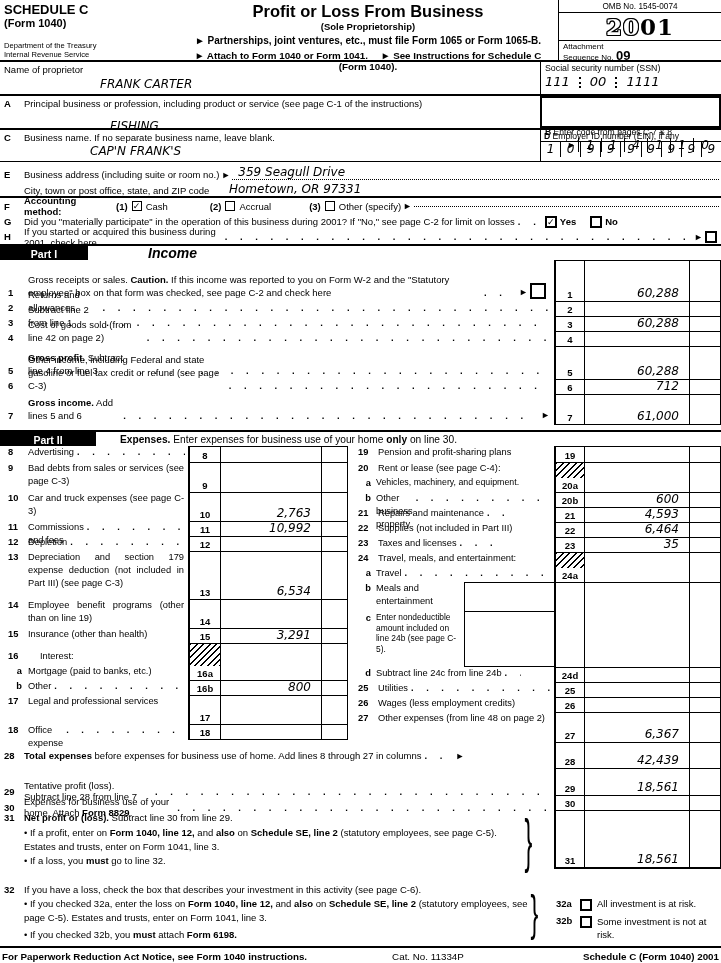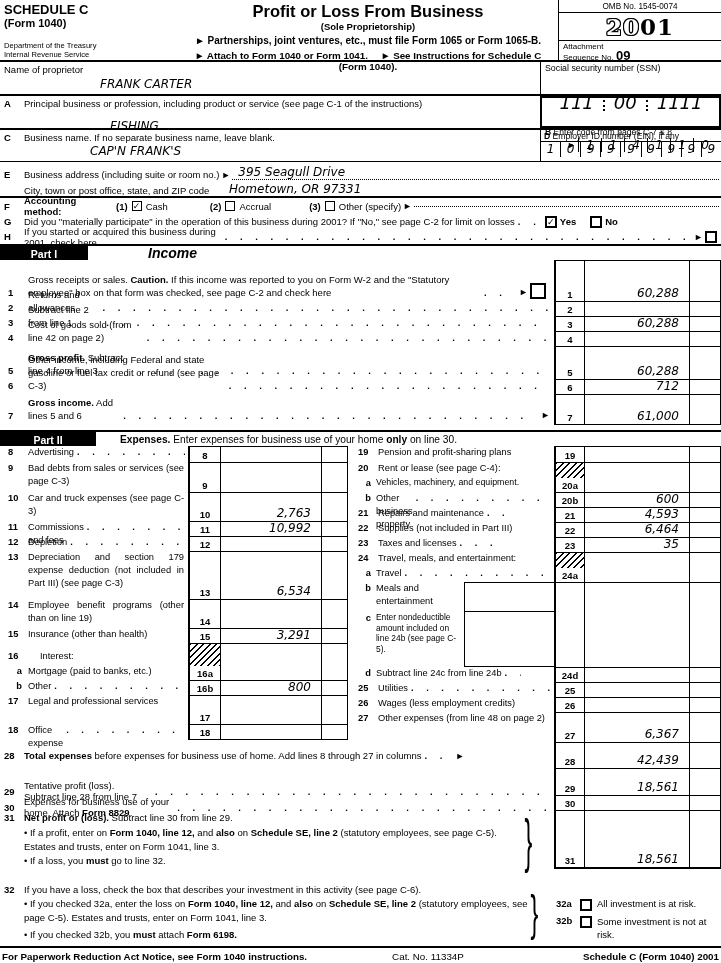--- a/index.html
+++ b/index.html
@@ -102,21 +102,21 @@
         <div><span>Sequence No.</span> <span class="no">09</span></div>
       </div>
     </div>
   </div>
 
   <div class="abs idrow" style="top:62px;height:34px;border-bottom:2px solid #000;">
     <div style="padding:2px 0 0 4px;">Name of proprietor</div>
     <div class="hand" style="padding-left:100px;margin-top:2px;">FRANK CARTER</div>
     <div class="rightcell">
       <div style="font-size:8.8px;">Social security number (SSN)</div>
-      <div class="hand" style="font-size:18px;text-align:center;margin-top:19px;">
+      <div class="hand" style="font-size:13px;margin-top:1px;">
         <span>111</span><span style="display:inline-block;border-left:2px dotted #000;height:11px;vertical-align:-2px;margin:0 9px;"></span><span>00</span><span style="display:inline-block;border-left:2px dotted #000;height:11px;vertical-align:-2px;margin:0 9px;"></span><span>1111</span>
       </div>
     </div>
   </div>
 
   <div class="abs idrow" style="top:96px;height:34px;border-bottom:2px solid #000;">
     <div class="flexrow" style="padding:2px 0 0 4px;align-items:flex-start;">
       <span class="letter">A</span>
       <span>Principal business or profession, including product or service (see page C-1 of the instructions)</span>
     </div>
@@ -155,21 +155,21 @@
           <span class="dcell hand">9</span>
       </div>
     </div>
   </div>
 
   <div class="abs idrow" style="top:162px;height:36px;border-bottom:2px solid #000;">
     <div class="flexrow" style="padding:3px 2px 0 4px;align-items:flex-end;">
       <span class="letter">E</span>
       <span>Business address (including suite or room no.)</span>
       <span class="arrow">►</span>
-      <span class="dotline"><span class="hand" style="margin-left:6px;">395 Seagull Drive</span></span>
+      <span class="dotline"><span class="hand" style="margin-left:6px;">359 Seagull Drive</span></span>
     </div>
     <div class="flexrow" style="padding:2px 2px 0 24px;align-items:flex-end;">
       <span style="width:205px;flex:0 0 205px;">City, town or post office, state, and ZIP code</span>
       <span class="hand">Hometown, OR 97331</span>
     </div>
   </div>
 
   <div class="abs idrow flexrow" style="top:198px;height:16px;padding-left:4px;">
     <span class="letter">F</span>
     <span style="width:92px;flex:0 0 92px;font-weight:bold;">Accounting method:</span>

